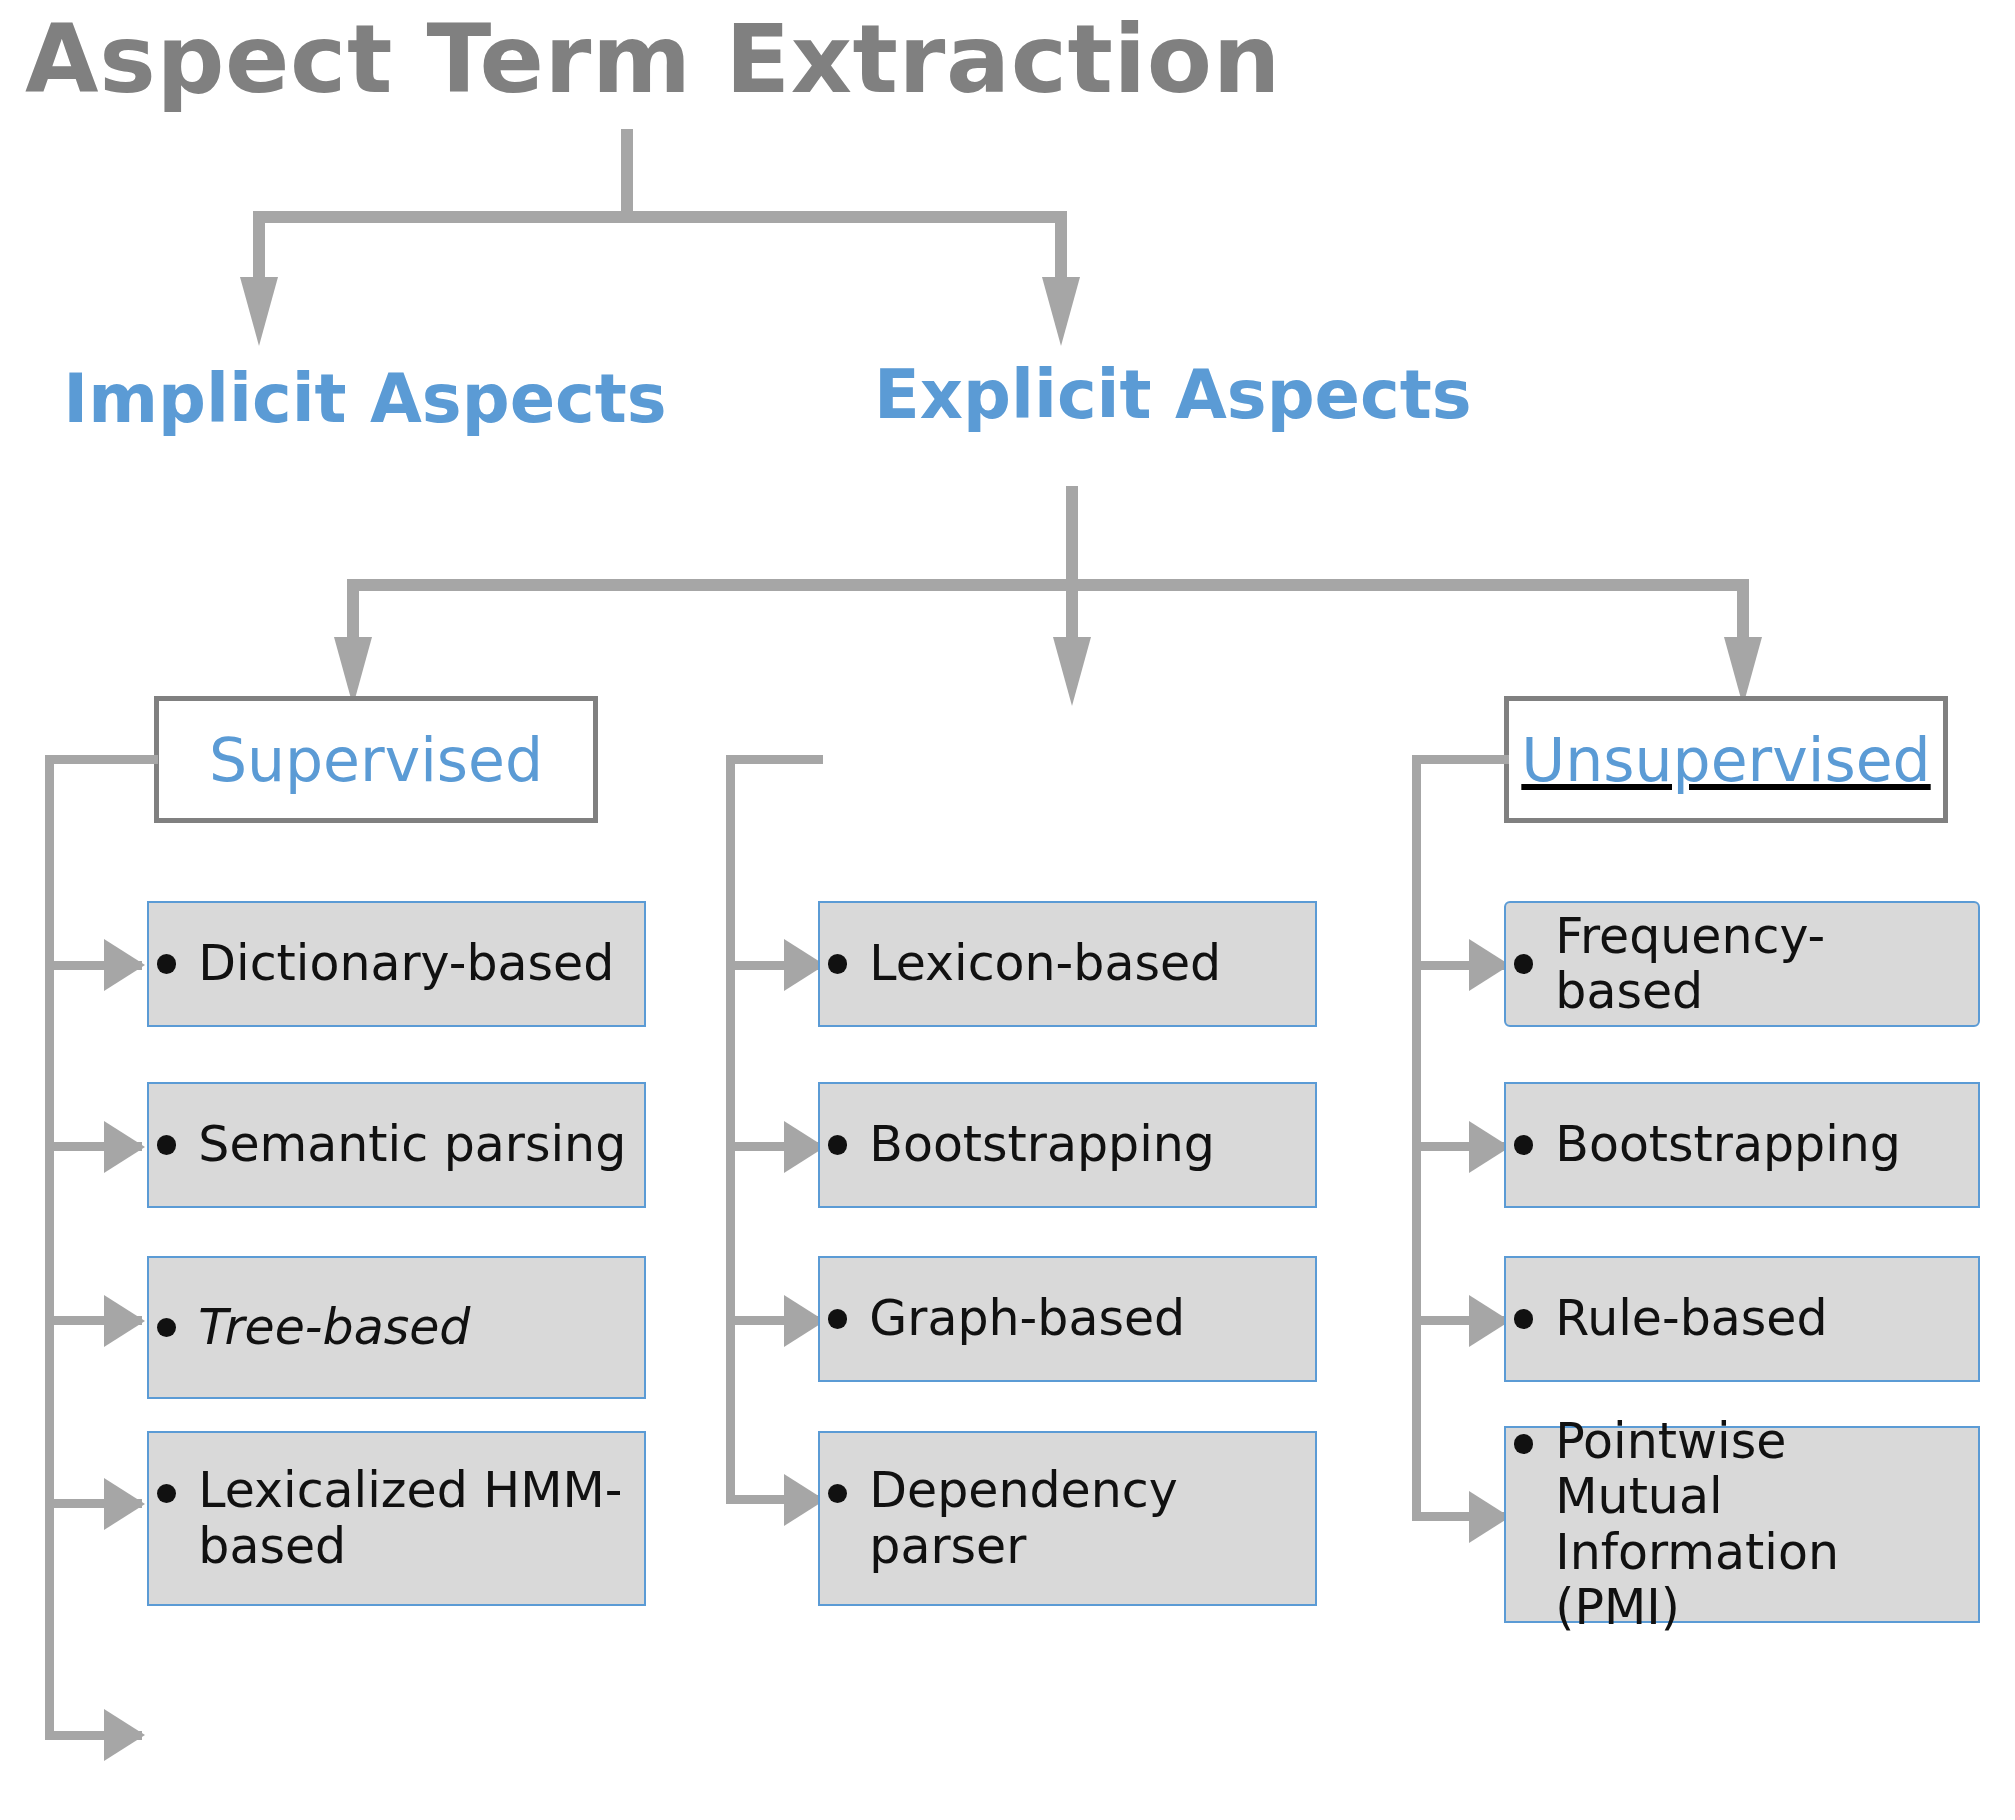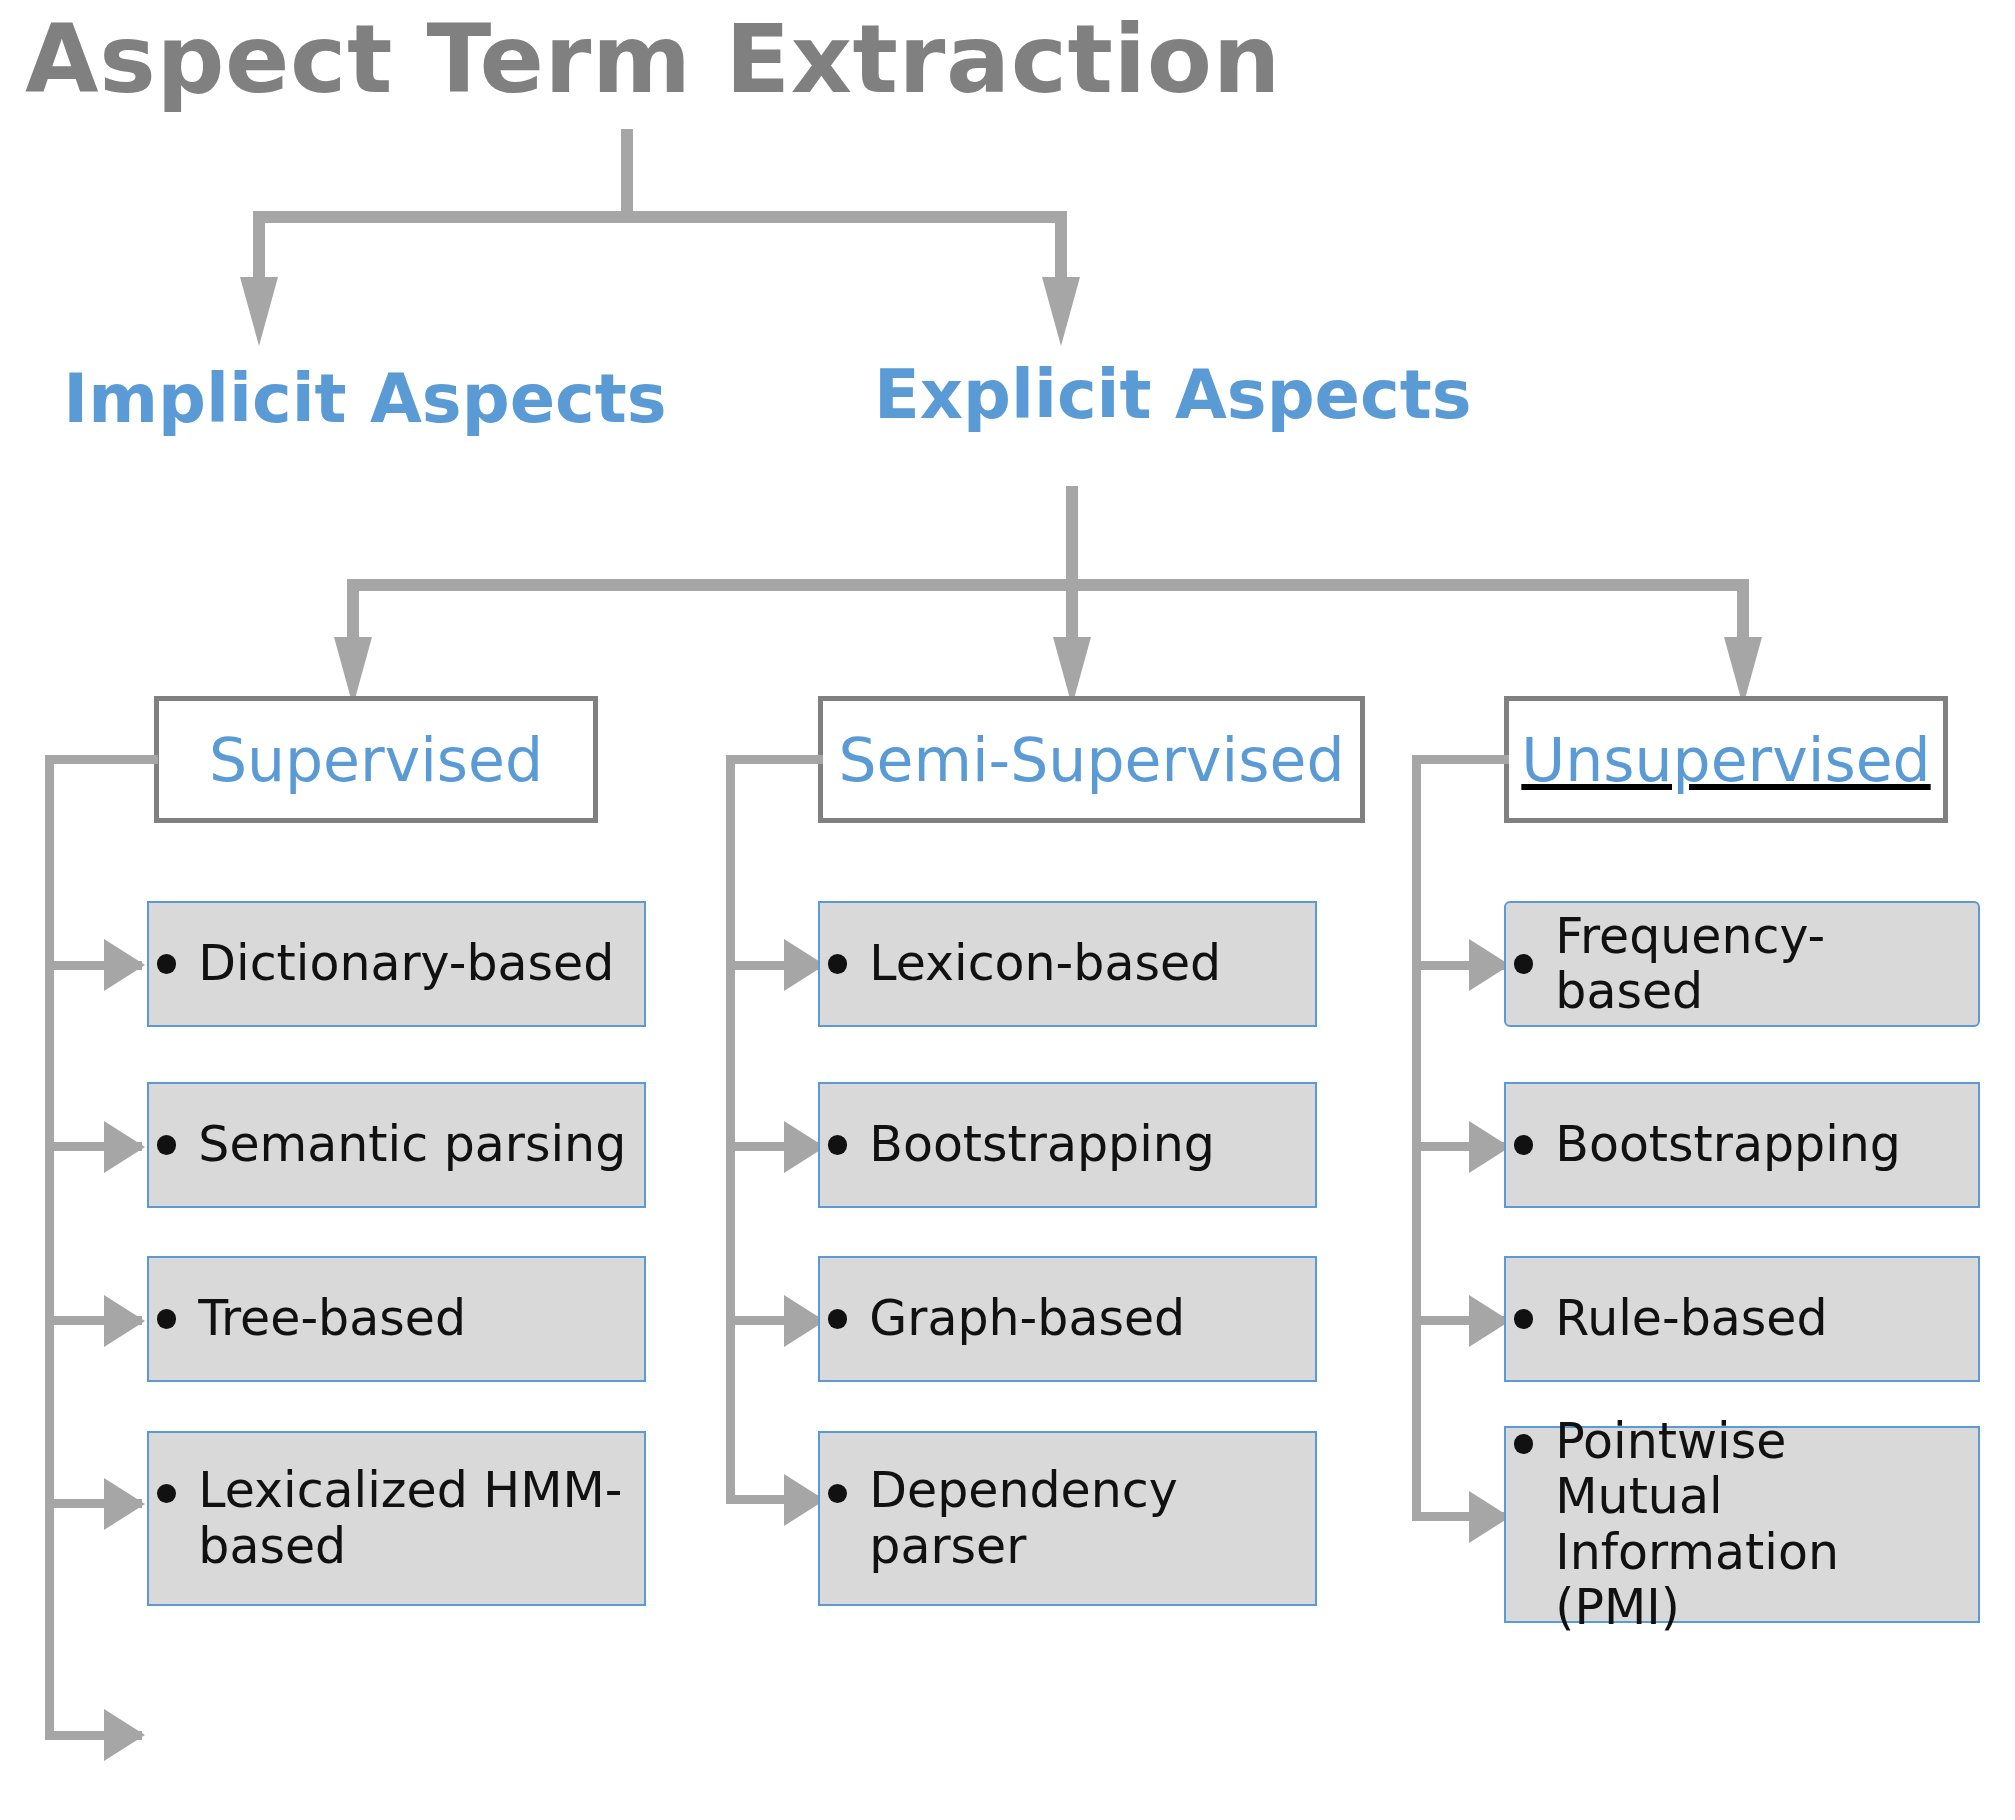--- a/index.html
+++ b/index.html
@@ -138,23 +138,20 @@
   <div class="arrow-down" style="left:334px; top:637px;"></div>
 
   <div class="vline thick" style="left:1066px; top:579px; height:97px;"></div>
   <div class="arrow-down" style="left:1053px; top:637px;"></div>
 
   <div class="vline thick" style="left:1737px; top:579px; height:97px;"></div>
   <div class="arrow-down" style="left:1724px; top:637px;"></div>
 
   <div class="cat-box" style="left:154px; top:696px; width:444px; height:127px;">
     <span class="cat-box-label">Supervised</span>
-  </div>
-  <div class="cat-box" style="left:818px; top:696px; width:547px; height:127px;">
-    <span class="cat-box-label">Semi-Supervised</span>
   </div>
   <div class="cat-box" style="left:1504px; top:696px; width:444px; height:127px;text-decoration:underline;">
     <span class="cat-box-label">Unsupervised</span>
   </div>
 
   <div class="hline" style="left:45px; top:755px; width:113px;"></div>
   <div class="vline" style="left:45px; top:755px; height:984px;"></div>
 
   <div class="hline" style="left:45px; top:961px; width:97px;"></div>
   <div class="arrow-right" style="left:104px; top:939px;"></div>
@@ -172,21 +169,21 @@
       <span class="bullet"></span>
       <span class="leaf-label">Dictionary-based</span>
     </div>
   </div>
   <div class="leaf-box center-v" style="left:147px; top:1082px; width:499px; height:126px;">
     <div class="leaf-inner">
       <span class="bullet"></span>
       <span class="leaf-label">Semantic parsing</span>
     </div>
   </div>
-  <div class="leaf-box center-v" style="left:147px; top:1256px; width:499px; height:126px;">
+  <div class="leaf-box center-v" style="left:147px; top:1256px; width:499px; height:143px;font-style:italic;">
     <div class="leaf-inner">
       <span class="bullet"></span>
       <span class="leaf-label">Tree-based</span>
     </div>
   </div>
   <div class="leaf-box" style="left:147px; top:1431px; width:499px; height:175px;">
     <div class="leaf-inner">
       <span class="bullet"></span>
       <span class="leaf-label">Lexicalized HMM-based</span>
     </div>

